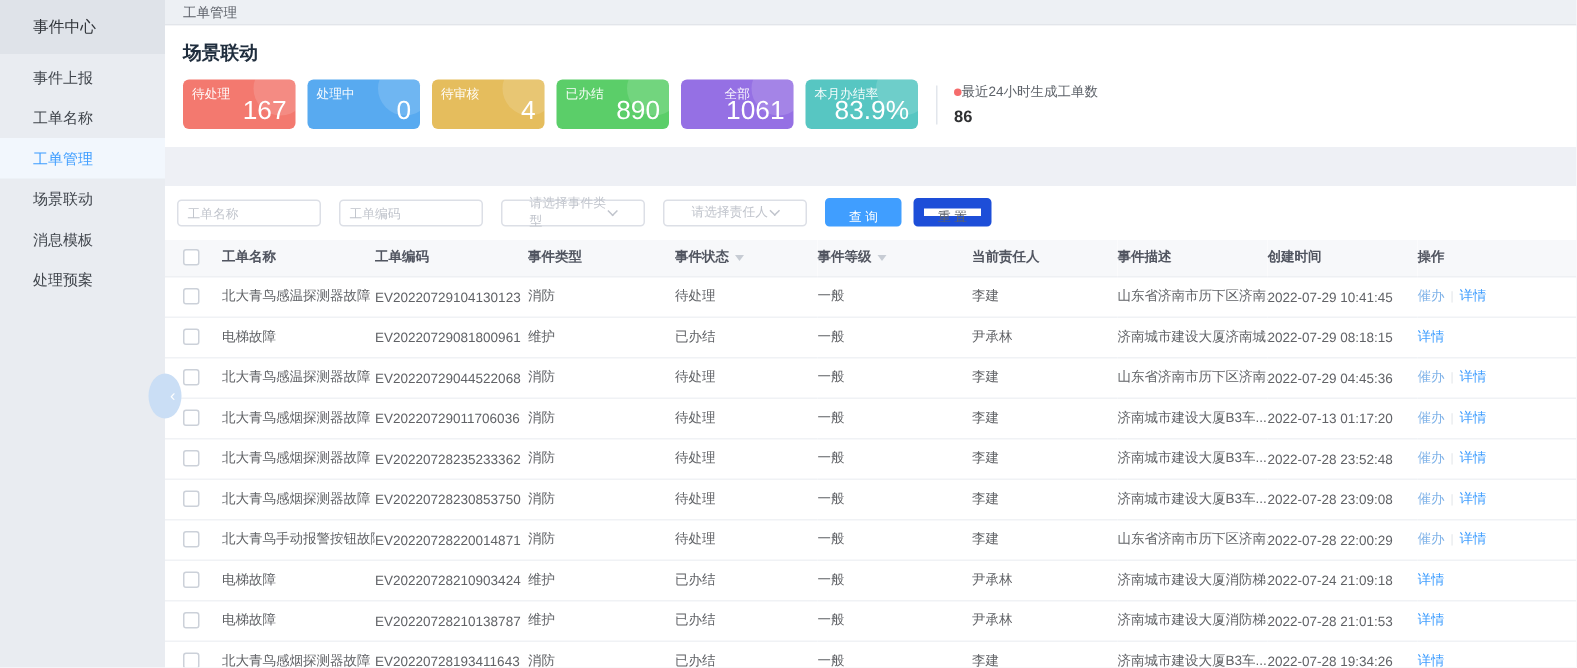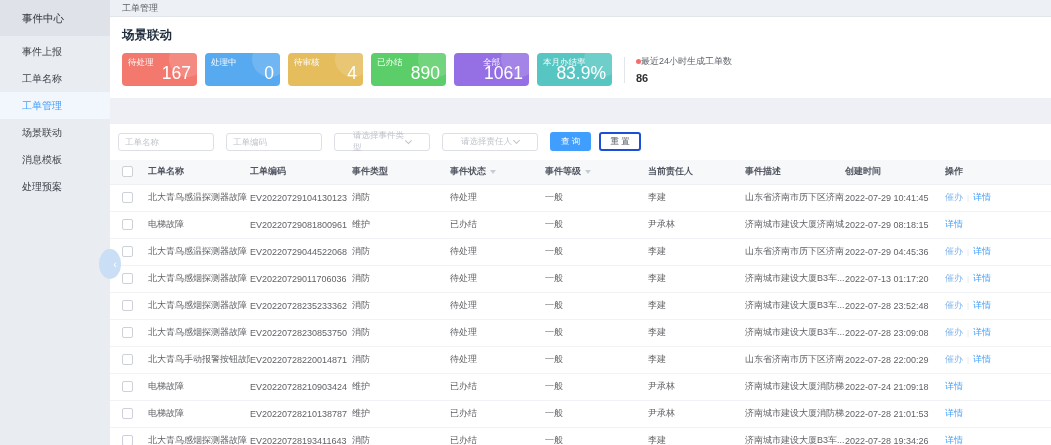--- a/index.html
+++ b/index.html
@@ -53,21 +53,21 @@
          font-size:8.5px; padding:0 6px; color:#606266; outline:none;
          font-family:"Liberation Sans","DejaVu Sans",sans-serif; }
   .inp::placeholder { color:#c0c4cc; }
   .select { width:96px; height:18px; border:1px solid #dcdfe6; border-radius:3px;
             display:flex; align-items:center; justify-content:space-between;
             padding:0 18px; background:#fff; cursor:pointer; }
   .sel-ph { font-size:8.5px; color:#c0c4cc; }
   .sel-arrow { width:5px; height:5px; border-right:1px solid #c0c4cc;
                border-bottom:1px solid #c0c4cc; transform:rotate(45deg); margin-top:-2px; }
   .btn { height:19px; padding:0 9px; font-size:8.5px; border-radius:3px;
-         border:2px solid #1d4ed8; background:#fff; color:#5d6269; cursor:pointer;
+         border:7px solid #1d4ed8; background:#fff; color:#5d6269; cursor:pointer;
          font-family:"Liberation Sans","DejaVu Sans",sans-serif; }
   .btn.primary { background:#409eff; border-color:#409eff; color:#fff; }
   .btn.reset { margin-left:-4px; }
 
   table.grid { width:941px; border-collapse:collapse; table-layout:fixed;
                font-size:9px; color:#606266; }
   .grid thead th { height:24px; background:#f7f8fa; text-align:left; font-weight:bold;
                    color:#515560; font-size:9px; border-bottom:1px solid #eef0f3;
                    white-space:nowrap; overflow:hidden; }
   .grid tbody td { height:27px; border-bottom:1px solid #f0f2f5;

